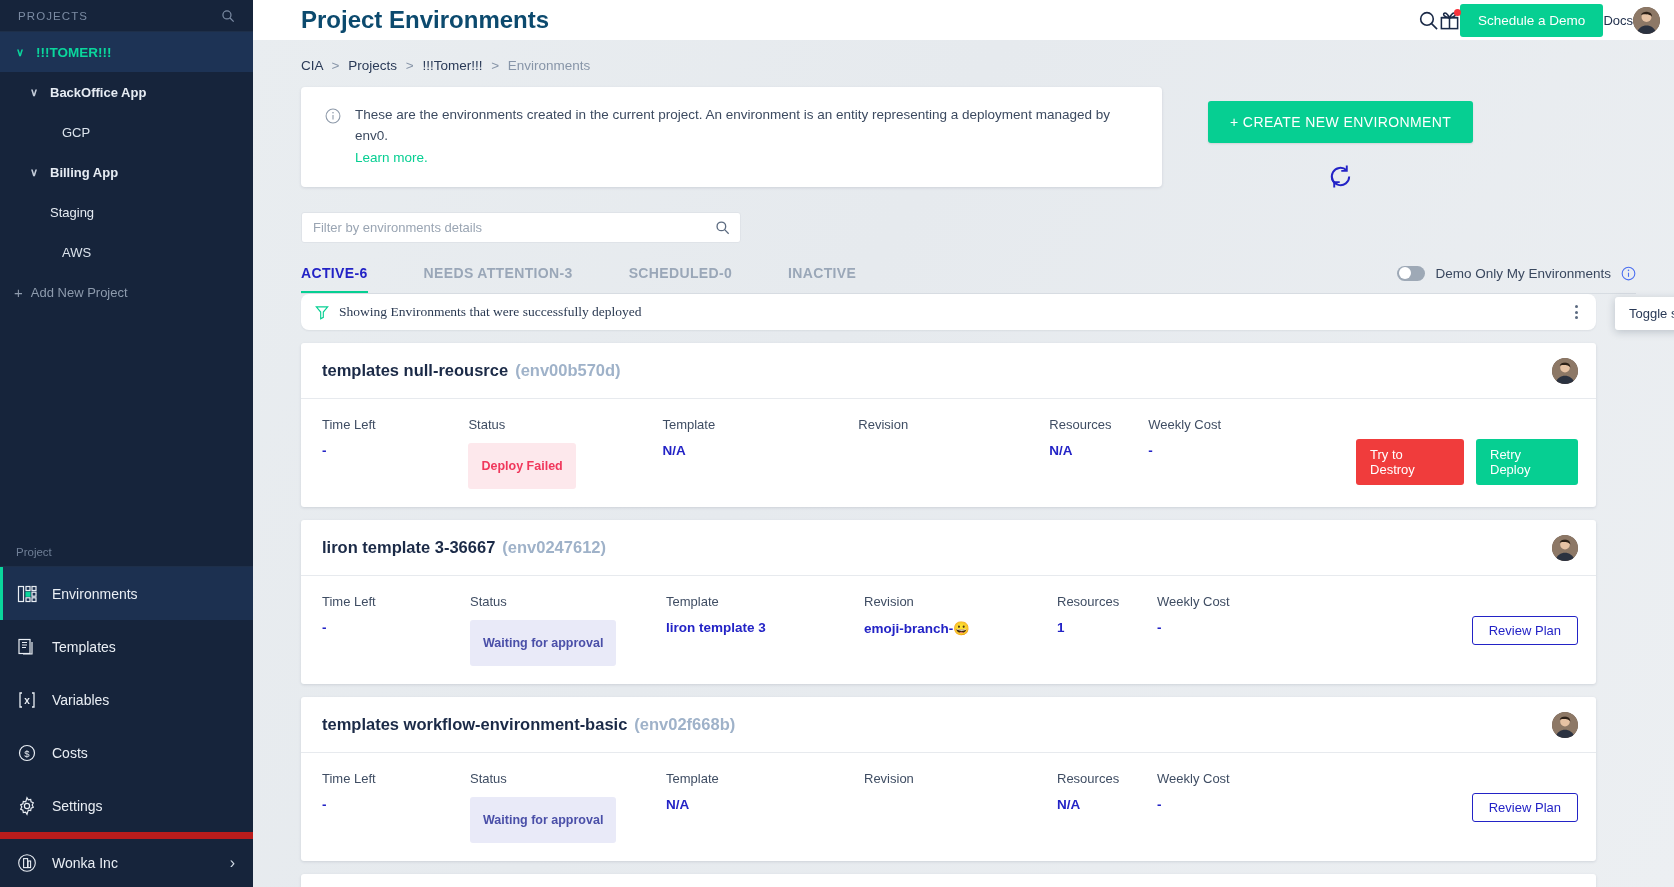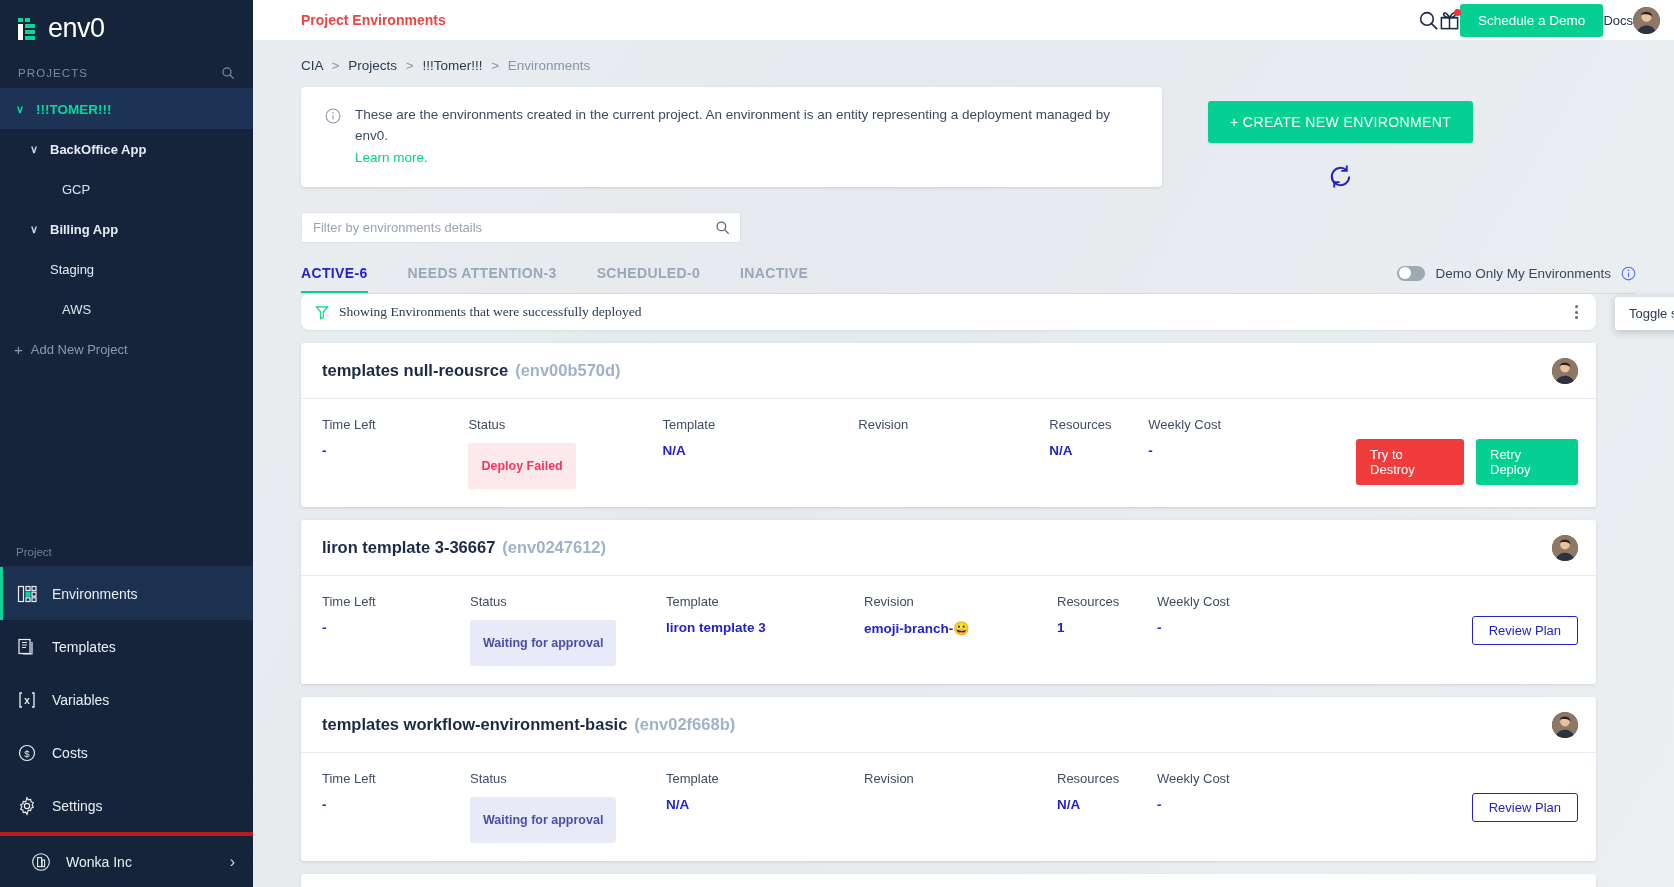--- a/index.html
+++ b/index.html
@@ -65,36 +65,36 @@
   .nav-item {
     display:flex; align-items:center; height:53px; padding-left:14px;
     color:#e9eef4; font-size:14px; cursor:pointer; position:relative;
   }
   .nav-item.active { background:#1c3050; }
   .nav-item.active:before{
     content:""; position:absolute; left:0; top:0; bottom:0; width:3px; background:#0ad69c;
   }
   .nav-icon { width:26px; display:flex; align-items:center; justify-content:center; margin-right:12px; }
   .nav-bottom {
-    border-top:4px solid #b91c1c; height:55px; display:flex; align-items:center;
-    padding-left:28px; color:#e9eef4; font-size:14px; cursor:pointer;
+    border-top:7px solid #b91c1c; height:55px; display:flex; align-items:center;
+    padding-left:14px; color:#e9eef4; font-size:14px; cursor:pointer;
   }
   .nav-bottom .arrow { margin-left:auto; margin-right:18px; color:#cfd8e3; font-size:16px;}
 
   
   .main {
     flex:1 1 auto; height:887px; position:relative;
     background: linear-gradient(120deg,#e9edf0 0%, #e6eaee 40%, #eceff2 100%);
     overflow:hidden;
   }
   .topbar {
     height:40px; background:#ffffff; display:flex; align-items:center;
     padding: 0 14px 0 48px; position:relative; z-index:3;
   }
-  .page-title { font-size:14px; font-weight:700; color:#ef4444;text-align:right; }
+  .page-title { font-size:24px; font-weight:700; color:#0c4a6e;text-align:right; }
   .top-right { margin-left:auto; display:flex; align-items:center; }
   .icon-btn { cursor:pointer; display:flex; align-items:center; position:relative;}
   .gift-dot{
     position:absolute; top:-1px; right:-1px; width:7px;height:7px;border-radius:50%;
     background:#f8333c;
   }
   .demo-btn {
     background:#06cf92; color:#fff; font-size:13.5px; font-weight:400;
     padding:9px 18px; border-radius:3px; cursor:pointer; white-space:nowrap;
   }
@@ -136,21 +136,21 @@
     padding: 0 10px 0 11px;
   }
   .filter-input input {
     border:none; outline:none; flex:1; font-size:13px; color:#2a3a57;
     font-family:"Liberation Sans", sans-serif; background:transparent;
   }
   .filter-input input::placeholder { color:#9aa5b3; }
   .srch { color:#5c6b80; display:flex; }
 
   .tabs-row { display:flex; align-items:center; margin-top:18px; position:relative;}
-  .tabs { display:flex; gap:0;justify-content:center; }
+  .tabs { display:flex; gap:16px;justify-content:center; }
   .tab {
     font-size:14px; letter-spacing:.35px; font-weight:700; color:#9aa7b8;
     padding: 4px 22px 13px 0; margin-right:18px; cursor:pointer;
     position:relative;
   }
   .tab.active { color:#2323c6; }
   .tab.active:after{
     content:""; position:absolute; left:0; right:22px; bottom:0; height:3px; background:#06cf92;
   }
   .tabs-underline {
@@ -234,33 +234,20 @@
     box-shadow:0 2px 9px rgba(25,40,65,.22); border-radius:3px;
     padding:9px 14px; font-size:13px; color:#2a3a57; z-index:40; white-space:nowrap;
   }
 </style>
 </head>
 <body>
 
 <div class="app">
 
   <div class="sidebar">
-    <div class="logo-wrap">
-      <span class="logo-mark">
-        <svg width="27" height="24" viewBox="0 0 27 24">
-          <rect x="0" y="1" width="5" height="4" fill="#0ad69c"></rect>
-          <rect x="7" y="1" width="5" height="4" fill="#0ad69c"></rect>
-          <rect x="0" y="7" width="5" height="16" fill="#ffffff"></rect>
-          <rect x="7" y="7" width="10" height="4" fill="#0ad69c"></rect>
-          <rect x="7" y="13" width="10" height="4" fill="#0ad69c"></rect>
-          <rect x="7" y="19" width="10" height="4" fill="#0ad69c"></rect>
-        </svg>
-      </span>
-      <span class="logo-text">env0</span>
-    </div>
 
     <div class="projects-head">
       <span>PROJECTS</span>
       <span class="proj-search">
         <svg width="14" height="14" viewBox="0 0 16 16" fill="none" stroke="currentColor" stroke-width="1.4">
           <circle cx="6.8" cy="6.8" r="4.6"></circle>
             <line x1="10.3" y1="10.3" x2="14.5" y2="14.5"></line>
         </svg>
       </span>
     </div>

